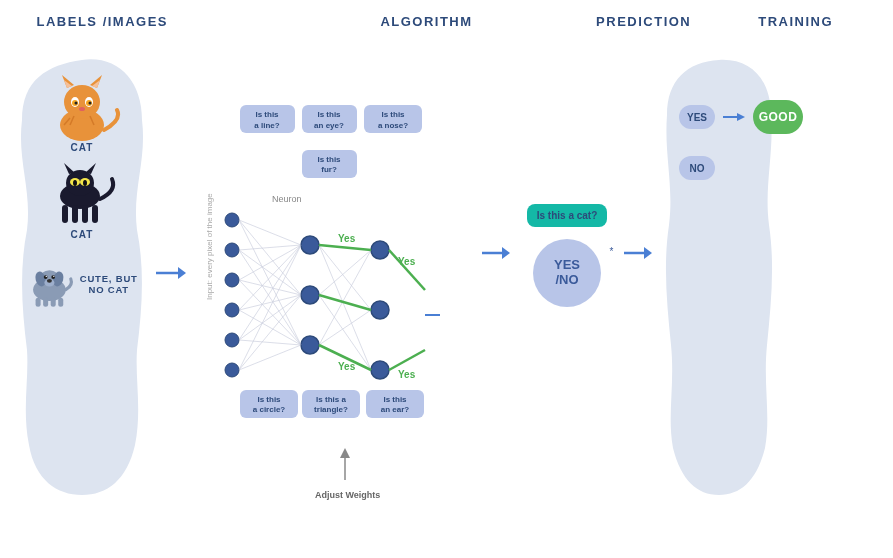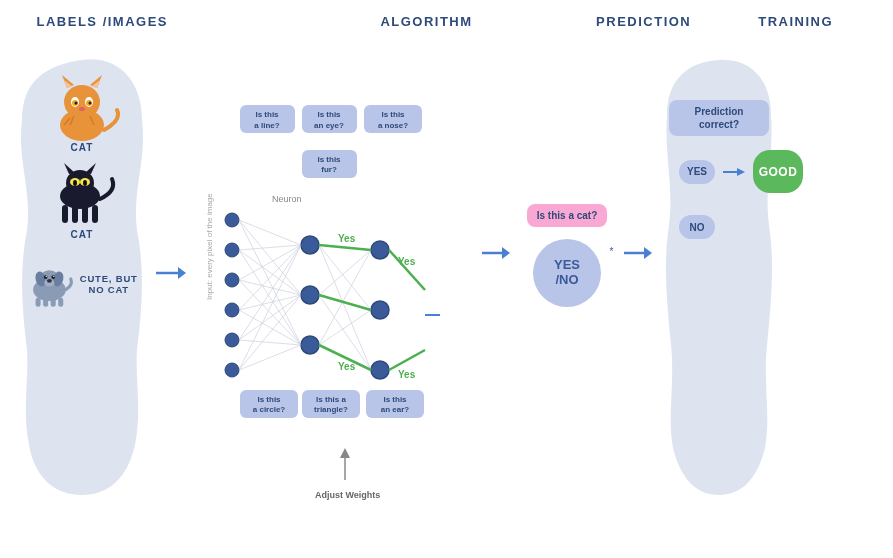--- a/index.html
+++ b/index.html
@@ -256,21 +256,21 @@
     <div style="margin:0 2px;flex-shrink:0;margin-top:-40px;">
       <svg width="28" height="20" viewBox="0 0 28 20">
         <line x1="0" y1="10" x2="20" y2="10" stroke="#4a7fd4" stroke-width="2.5"></line>
         <polygon points="20,4 28,10 20,16" fill="#4a7fd4"></polygon>
       </svg>
     </div>
 
     <div style="width:110px;flex-shrink:0;display:flex;flex-direction:column;align-items:center;margin-top:-40px;">
       <div style="position:relative;display:flex;flex-direction:column;align-items:center;">
 
-        <div style="background:#f9a8d4;border-radius:8px;padding:5px 10px;font-size:10px;color:#2d4a7a;font-weight:600;text-align:center;line-height:1.3;margin-bottom:12px;">
+        <div style="background:#14b8a6;border-radius:8px;padding:5px 10px;font-size:10px;color:#2d4a7a;font-weight:600;text-align:center;line-height:1.3;margin-bottom:12px;">
           <span>Is this a cat?</span>
         </div>
 
         <div style="width:68px;height:68px;border-radius:50%;background:#b8c5e8;display:flex;align-items:center;justify-content:center;font-size:13px;font-weight:800;color:#3a5a9a;text-align:center;line-height:1.1;">
           YES<br>/NO
         </div>
 
         <div style="position:absolute;top:42px;right:-6px;font-size:10px;color:#3a5a9a;">*</div>
       </div>
     </div>
@@ -284,36 +284,33 @@
 
     <div style="width:130px;flex-shrink:0;display:flex;flex-direction:column;align-items:center;">
       <div style="position:relative;width:120px;height:450px;">
 
         <svg width="120" height="450" viewBox="0 0 120 450" style="position:absolute;top:0;left:0;">
           <path d="M60,10 C92,8 112,30 112,65 C115,105 105,135 110,175 C116,215 112,255 108,295 C104,335 112,365 106,398 C98,430 82,445 60,445 C38,445 22,430 14,398 C8,365 16,335 12,295 C8,255 4,215 10,175 C15,135 5,105 8,65 C8,30 28,12 60,10 Z" fill="#dde4f0"></path>
         </svg>
 
         <div style="position:relative;z-index:2;display:flex;flex-direction:column;align-items:center;padding:50px 10px 20px;gap:14px;">
 
-          <div style="background:#b8c5e8;border-radius:8px;padding:5px 8px;font-size:10px;color:#2d4a7a;font-weight:600;text-align:center;line-height:1.3;">
-            <span>Prediction correct?</span>
-          </div>
 
           <div style="display:flex;flex-direction:column;align-items:flex-start;width:100%;padding-left:10px;gap:8px;">
             <div style="display:flex;align-items:center;gap:8px;">
               <div style="width:36px;height:24px;border-radius:12px;background:#b8c5e8;display:flex;align-items:center;justify-content:center;font-size:10px;font-weight:700;color:#2d4a7a;">
                 <span>YES</span>
               </div>
 
               <svg width="22" height="14" viewBox="0 0 22 14">
                 <line x1="0" y1="7" x2="14" y2="7" stroke="#4a7fd4" stroke-width="2"></line>
                 <polygon points="14,3 22,7 14,11" fill="#4a7fd4"></polygon>
               </svg>
 
-              <div style="width:50px;height:43px;border-radius:17px;background:#5cb85c;display:flex;align-items:center;justify-content:center;font-size:12px;font-weight:900;color:#fff;letter-spacing:0.5px;">
+              <div style="width:50px;height:34px;border-radius:17px;background:#5cb85c;display:flex;align-items:center;justify-content:center;font-size:12px;font-weight:900;color:#fff;letter-spacing:0.5px;">
                 <span>GOOD</span>
               </div>
             </div>
             <div style="display:flex;align-items:center;gap:8px;margin-top:14px;">
               <div style="width:36px;height:24px;border-radius:12px;background:#b8c5e8;display:flex;align-items:center;justify-content:center;font-size:10px;font-weight:700;color:#2d4a7a;">
                 <span>NO</span>
               </div>
             </div>
           </div>
         </div>

